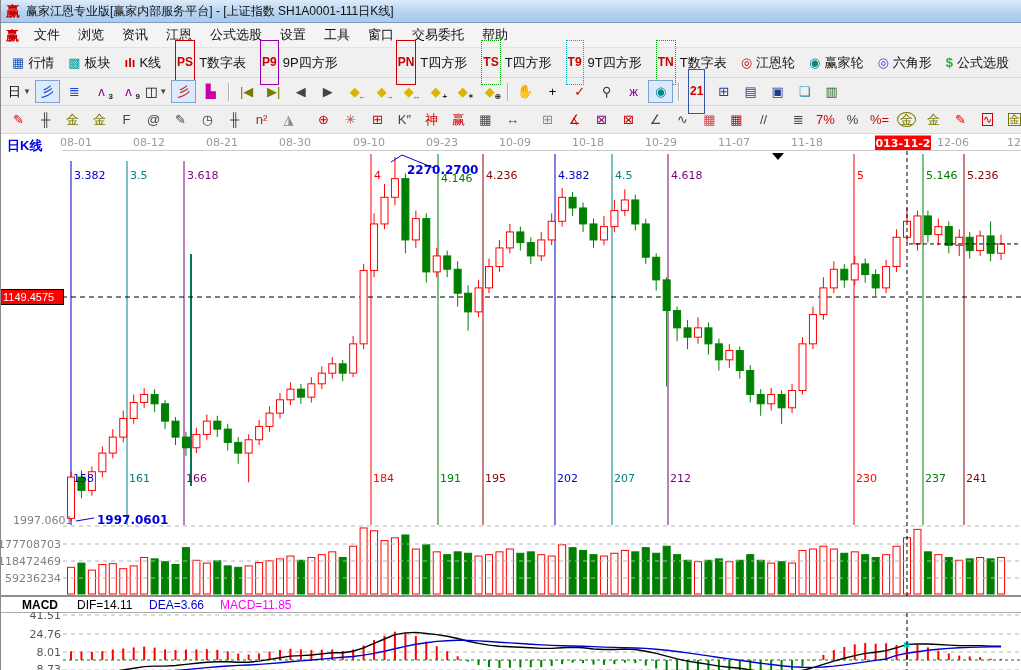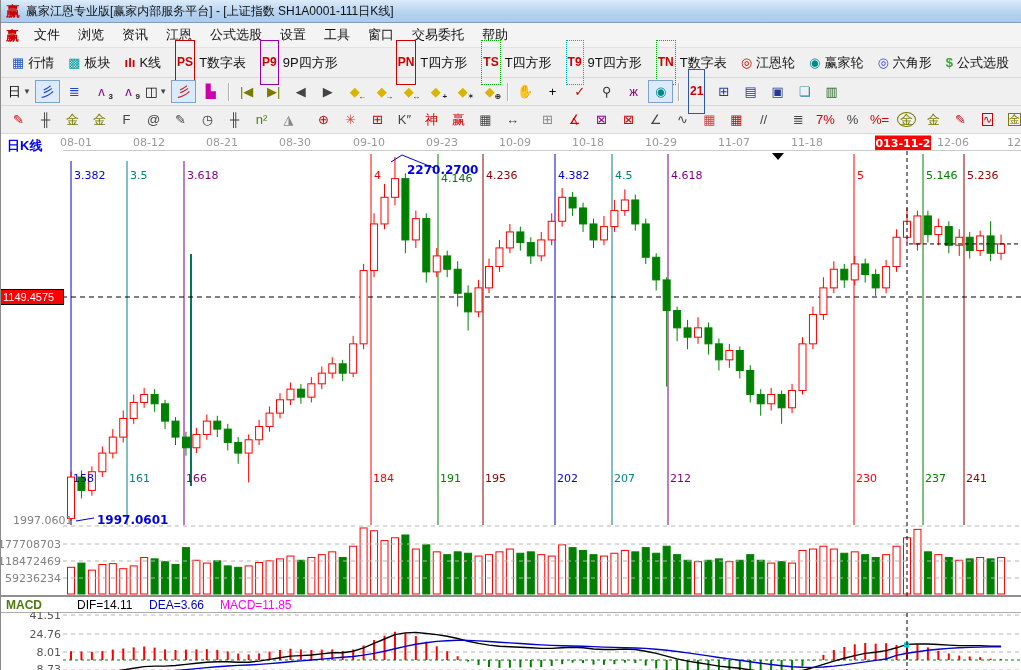--- a/index.html
+++ b/index.html
@@ -25,21 +25,21 @@
   .box{border:1px solid;font-size:12px;font-weight:bold;padding:16px 1px;line-height:11px;letter-spacing:0;}
   .box.dotted{border-style:dotted;}
   .circle{border:1px solid;border-radius:50%;padding:0 2px;}
   .boxed{border:1px solid;}
   .chartwrap{position:relative;height:540px;background:#fff;}
   .klabel{position:absolute;left:6px;top:3px;color:#0000ee;font-size:13px;font-weight:bold;}
   .pricebox{position:absolute;left:0;top:155px;width:60px;height:14px;background:#ff0000;color:#fff;
     font-size:11px;line-height:14px;padding-left:2px;border:1px solid #000;border-left:none;}
   .macdhead{position:absolute;left:0;top:464px;width:1021px;height:14px;background:#fff;font-size:12px;}
   .macdhead span{position:absolute;top:0;line-height:14px;}
-  .m1{left:5px;color:#4d7c0f;font-weight:bold;}
+  .m1{left:21px;color:#000000;font-weight:bold;}
   .m2{left:76px;color:#000;}
   .m3{left:148px;color:#0000cc;}
   .m4{left:219px;color:#ff00ff;}
   svg text{font-family:"DejaVu Sans","Liberation Sans",sans-serif;}
 </style>
 </head>
 <body>
 
 <div class="app">
   <div class="titlebar">
@@ -242,21 +242,21 @@
       <div class="ibtn">
         <span style="color: rgb(68, 68, 68);">✎</span>
       </div>
       <div class="ibtn">
         <span style="color: rgb(68, 68, 68);">◷</span>
       </div>
       <div class="ibtn">
         <span style="color: rgb(68, 68, 68);">╫</span>
       </div>
       <div class="ibtn">
-        <span style="color: #4d7c0f;">n²</span>
+        <span style="color: #b91c1c;">n²</span>
       </div>
       <div class="ibtn">
         <span style="color: rgb(136, 136, 136);">◮</span>
       </div>
       <div class="sep"></div>
       <div class="ibtn">
         <span style="color: rgb(204, 0, 0);">⊕</span>
       </div>
       <div class="ibtn">
         <span style="color: rgb(204, 68, 68);">✳</span>

